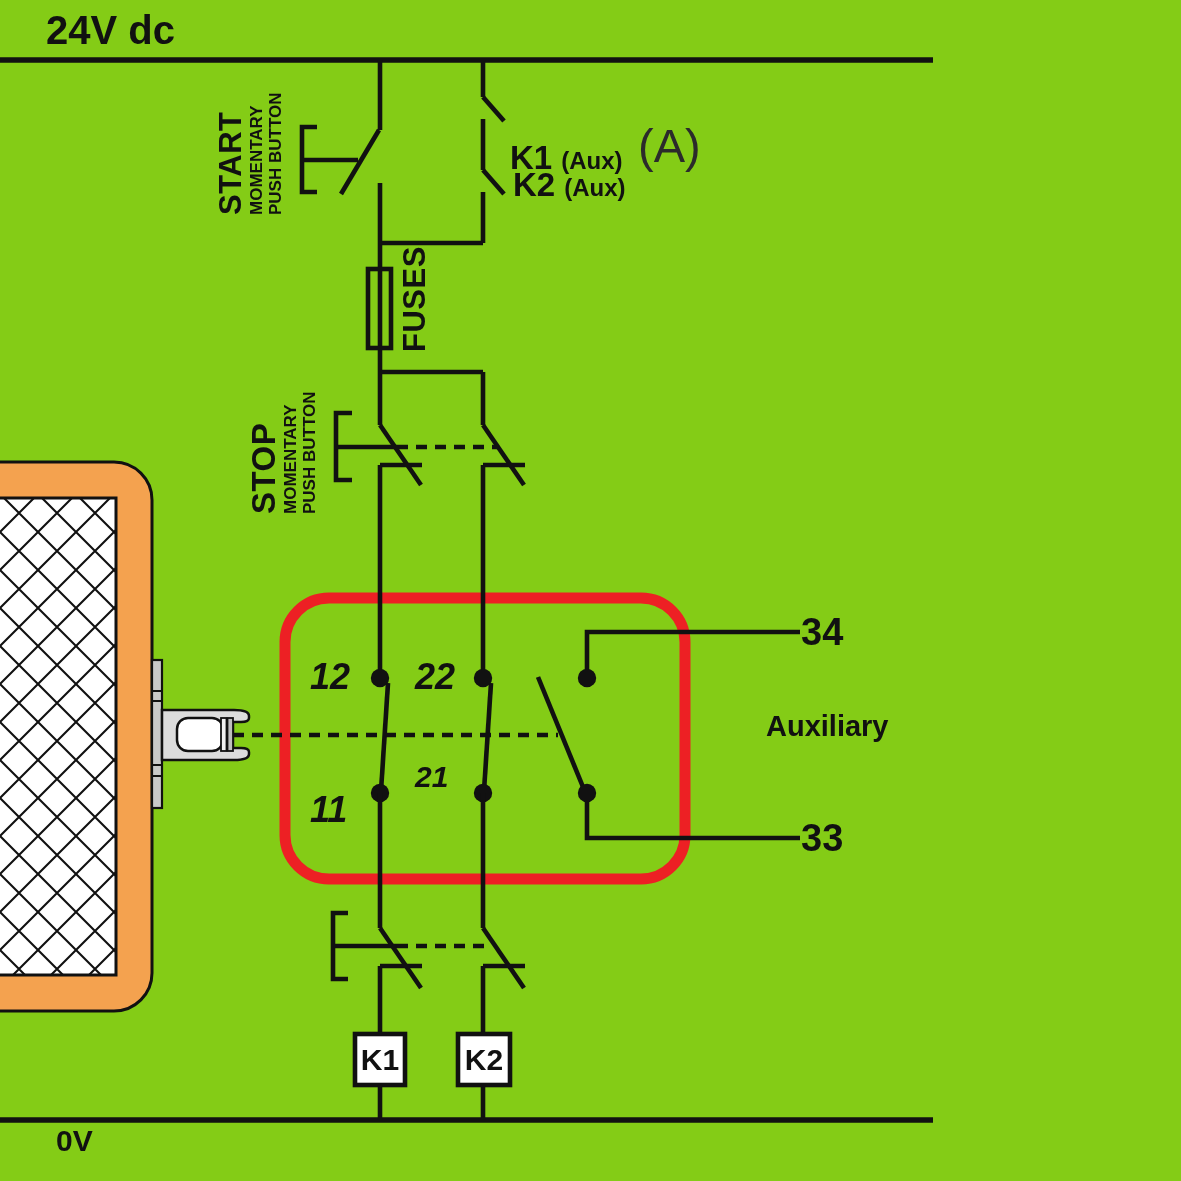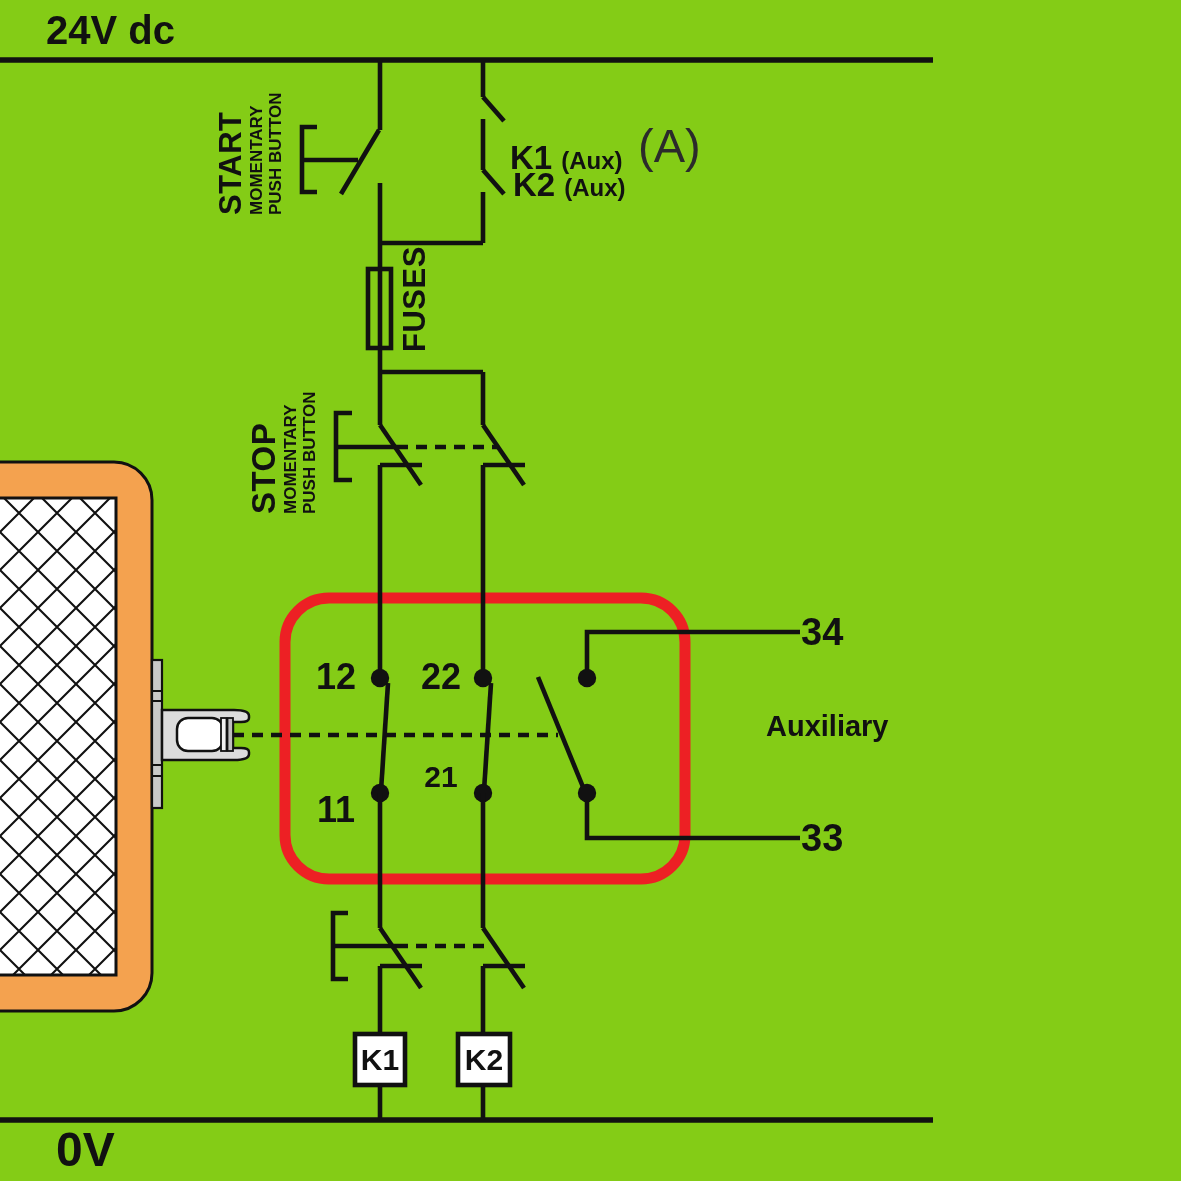--- a/index.html
+++ b/index.html
@@ -4,21 +4,21 @@
 <style>
   html,body{margin:0;padding:0;background:#fff;}
   .stage{position:relative;width:1181px;height:1181px;background:#84cc16;overflow:hidden;
          font-family:"Liberation Sans", sans-serif;color:#111;}
   svg.circuit{position:absolute;left:0;top:0;}
   .lbl{position:absolute;font-weight:700;color:#111;white-space:nowrap;line-height:1;}
   .rot{transform:rotate(-90deg);transform-origin:0 0;width:max-content;}
   .rot .big{letter-spacing:.5px;}
   .rot .small{font-size:17px;line-height:19px;letter-spacing:0px;}
   .ctr{text-align:center;}
-  .rgt{text-align:center;}
+  .rgt{text-align:left;font-style:italic;}
   .aux-q{font-size:24px;font-weight:700;margin-left:9px;}
   .kname{font-size:33px;font-weight:700;}
   .annA{font-weight:400;color:#2b2b2b;}
 </style>
 </head>
 <body>
 
 <div class="stage">
 
   <svg class="circuit" width="1181" height="1181" viewBox="0 0 1181 1181">
@@ -115,21 +115,21 @@
     <g stroke="#111" stroke-width="4.6" fill="#ffffff">
       <rect x="355" y="1034" width="50" height="51"></rect>
       <rect x="458" y="1034" width="52" height="51"></rect>
       <path d="M380,1085 V1120" fill="none"></path>
       <path d="M483,1085 V1120" fill="none"></path>
     </g>
   </svg>
 
   <div class="lbl" style="left:46px;top:10px;font-size:40px;">24V dc</div>
 
-  <div class="lbl" style="left:56px;top:1126px;font-size:48px;">0V</div>
+  <div class="lbl" style="left:56px;top:1126px;font-size:30px;">0V</div>
 
   <div class="lbl rot" style="left:214px;top:215px;">
     <div class="big" style="font-size:31px;line-height:33px;">START</div>
     <div class="small">MOMENTARY</div>
     <div class="small">PUSH BUTTON</div>
   </div>
 
   <div class="lbl" style="left:510px;top:96px;line-height:33px;margin-top:45px;">
     <span class="kname">K1</span><span class="aux-q">(Aux)</span>
   </div>

